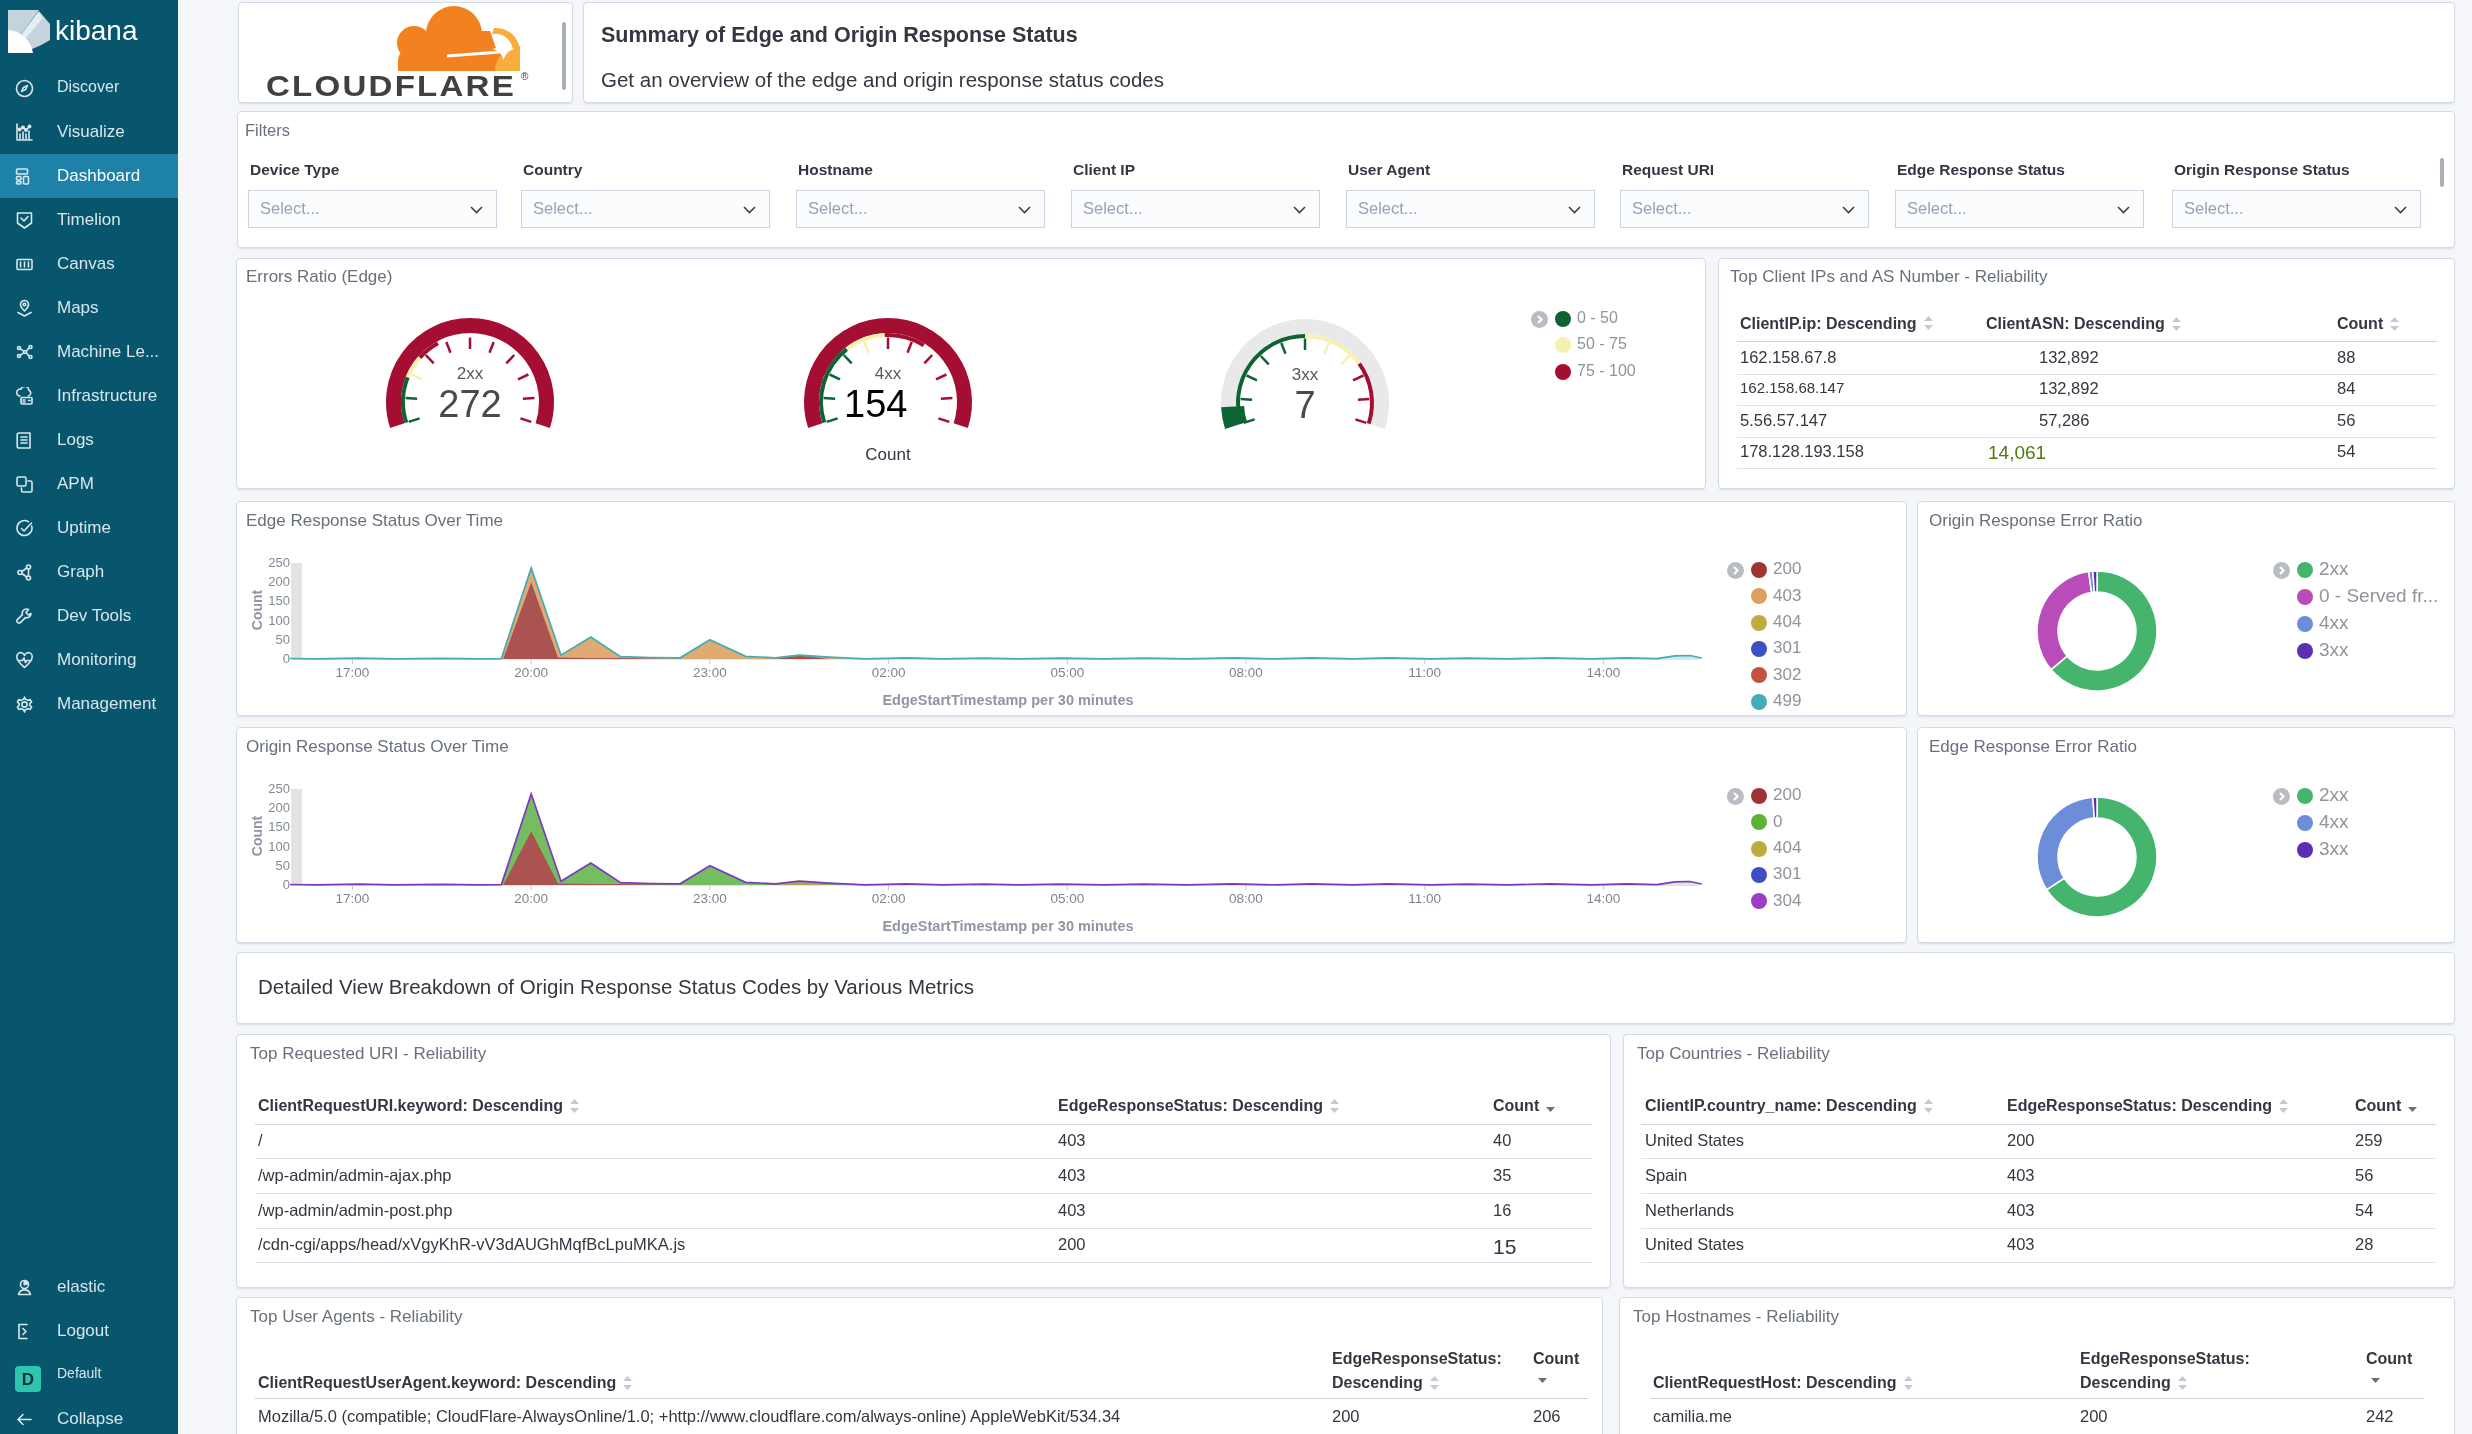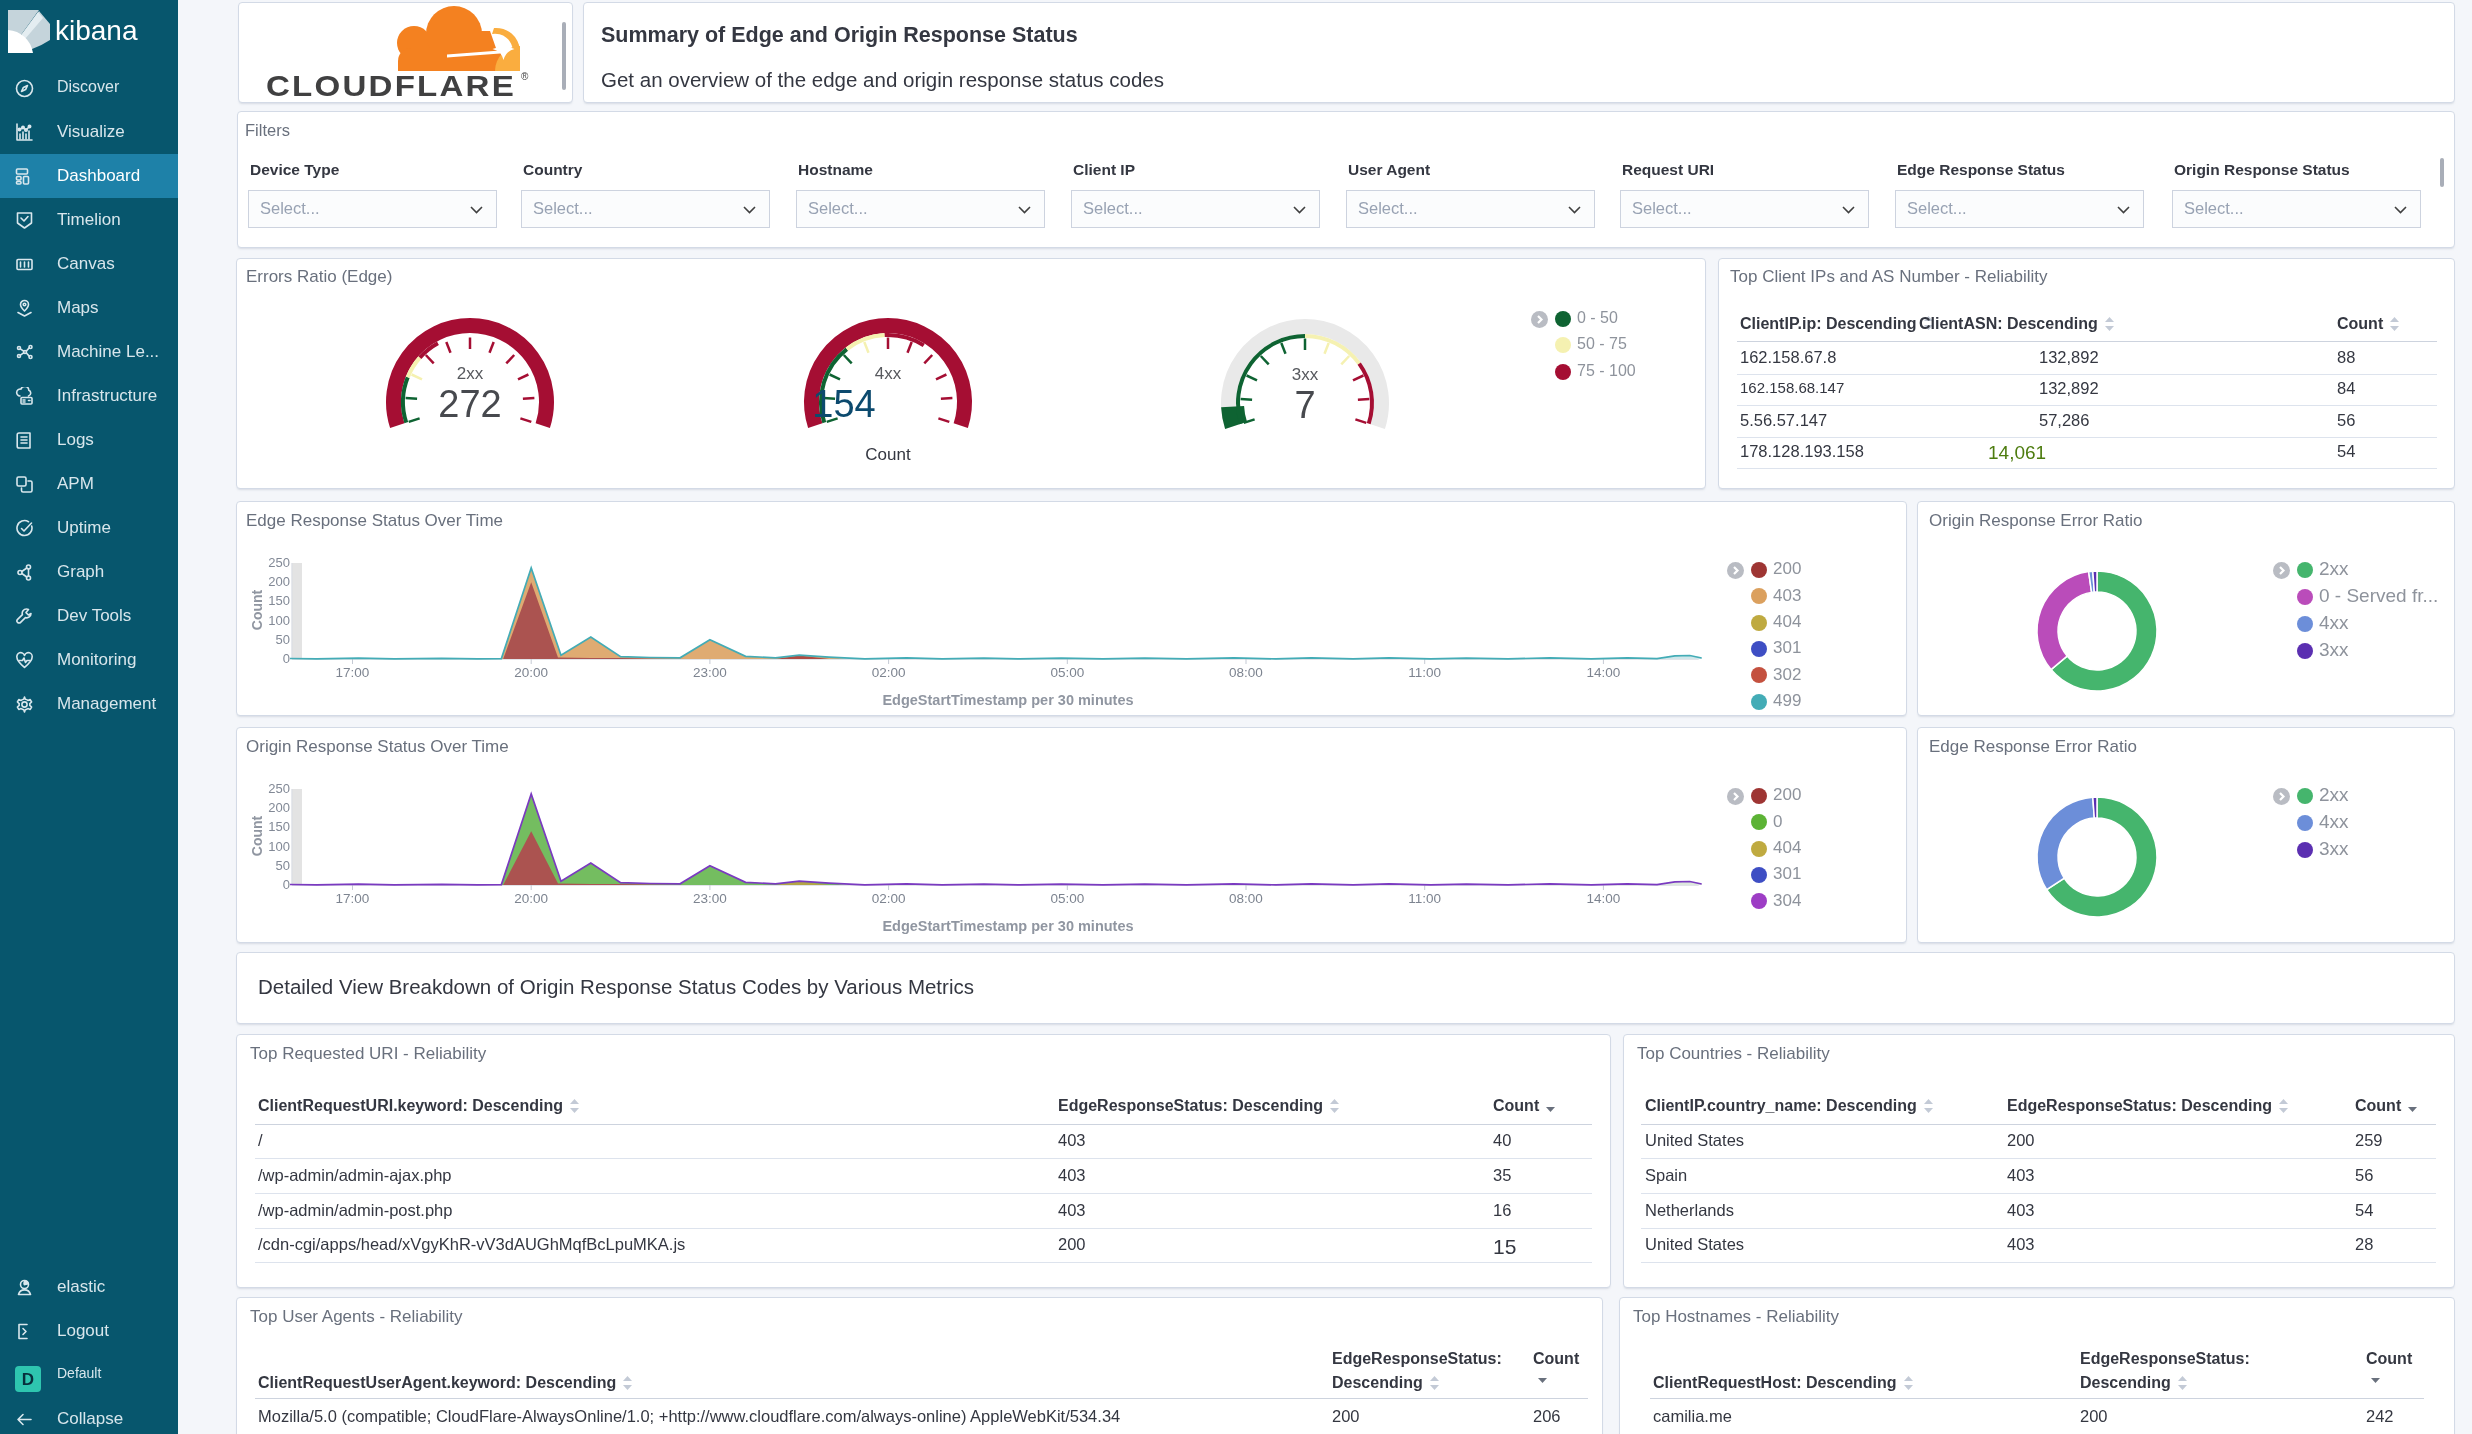--- a/index.html
+++ b/index.html
@@ -232,21 +232,21 @@
     <line x1="65.8" y1="63.0" x2="73.7" y2="71.4" stroke="#0e6332" stroke-width="2.5"></line>
     <line x1="86.3" y1="50.0" x2="90.5" y2="60.7" stroke="#f5f1b1" stroke-width="2.5"></line>
     <line x1="110.0" y1="45.5" x2="110.0" y2="57.0" stroke="#a50e33" stroke-width="2.5"></line>
     <line x1="133.7" y1="50.0" x2="129.5" y2="60.7" stroke="#a50e33" stroke-width="2.5"></line>
     <line x1="154.2" y1="63.0" x2="146.3" y2="71.4" stroke="#a50e33" stroke-width="2.5"></line>
     <line x1="168.4" y1="82.5" x2="158.0" y2="87.4" stroke="#a50e33" stroke-width="2.5"></line>
     <line x1="174.4" y1="106.0" x2="162.9" y2="106.7" stroke="#a50e33" stroke-width="2.5"></line>
     <line x1="171.3" y1="129.9" x2="160.4" y2="126.4" stroke="#a50e33" stroke-width="2.5"></line>
   </svg>
 <div class="abs" style="left:848px;top:364px;width:80px;text-align:center;font-size:17px;color:#57595e">4xx</div>
-<div class="abs" style="left:774px;top:383px;width:140px;text-align:center;font-size:38px;color:#0c4a6e">154</div>
+<div class="abs" style="left:844px;top:383px;width:140px;font-size:38px;color:#000000">154</div>
 <svg class="svgabs" style="left:1195px;top:293px" width="220" height="220" viewBox="0 0 220 220">
     <path d="M 37.24 133.64 A 76.5 76.5 0 1 1 182.76 133.64" stroke="#e9e9e9" stroke-width="15" fill="none"></path>
     <path d="M 41.05 132.40 A 72.5 72.5 0 0 1 37.59 113.64" stroke="#0e6332" stroke-width="23" fill="none"></path>
     <path d="M 46.28 130.70 A 67 67 0 0 1 110.00 43.00" stroke="#0e6332" stroke-width="4" fill="none"></path>
     <path d="M 110.00 43.00 A 67 67 0 0 1 164.20 70.62" stroke="#f5f1b1" stroke-width="4" fill="none"></path>
     <path d="M 164.20 70.62 A 67 67 0 0 1 173.72 130.70" stroke="#a50e33" stroke-width="4" fill="none"></path>
     <line x1="48.7" y1="129.9" x2="59.6" y2="126.4" stroke="#0e6332" stroke-width="2.5"></line>
     <line x1="45.6" y1="106.0" x2="57.1" y2="106.7" stroke="#0e6332" stroke-width="2.5"></line>
     <line x1="51.6" y1="82.5" x2="62.0" y2="87.4" stroke="#0e6332" stroke-width="2.5"></line>
     <line x1="65.8" y1="63.0" x2="73.7" y2="71.4" stroke="#0e6332" stroke-width="2.5"></line>
@@ -270,21 +270,21 @@
 <div class="abs" style="left:1555px;top:337.4px;width:16px;height:16px;border-radius:50%;background:#f5f1b1"></div>
 <div class="abs" style="left:1577px;top:335.47999999999996px;font-size:16px;color:#8e939c">50 - 75</div>
 <div class="abs" style="left:1555px;top:363.79999999999995px;width:16px;height:16px;border-radius:50%;background:#a50e33"></div>
 <div class="abs" style="left:1577px;top:361.87999999999994px;font-size:16px;color:#8e939c">75 - 100</div>
 <div class="panel" style="left:1718px;top:258px;width:737px;height:231px"></div>
 <div class="ptitle" style="left:1730px;top:267px">Top Client IPs and AS Number - Reliability</div>
 <div class="abs" style="left:1740px;top:315px;font-size:16px;font-weight:bold;color:#343741;display:flex;align-items:flex-start">ClientIP.ip: Descending<svg style="margin-left:6px" width="11" height="16" viewBox="0 0 11 16">
       <path d="M5.5 1 L10 6 L1 6 Z" fill="#c3cad6"></path>
       <path d="M5.5 15 L1 10 L10 10 Z" fill="#c3cad6"></path>
     </svg></div>
-<div class="abs" style="left:1919px;top:315px;font-size:16px;font-weight:bold;color:#343741;display:flex;align-items:center">ClientASN: Descending<svg style="margin-left:6px" width="11" height="16" viewBox="0 0 11 16">
+<div class="abs" style="left:1986px;top:315px;font-size:16px;font-weight:bold;color:#343741;display:flex;align-items:center">ClientASN: Descending<svg style="margin-left:6px" width="11" height="16" viewBox="0 0 11 16">
       <path d="M5.5 1 L10 6 L1 6 Z" fill="#c3cad6"></path>
       <path d="M5.5 15 L1 10 L10 10 Z" fill="#c3cad6"></path>
     </svg></div>
 <div class="abs" style="left:2337px;top:315px;font-size:16px;font-weight:bold;color:#343741;display:flex;align-items:center">Count<svg style="margin-left:6px" width="11" height="16" viewBox="0 0 11 16">
       <path d="M5.5 1 L10 6 L1 6 Z" fill="#c3cad6"></path>
       <path d="M5.5 15 L1 10 L10 10 Z" fill="#c3cad6"></path>
     </svg></div>
 <div class="abs" style="left:1737px;top:341px;width:700px;height:1px;background:#cdd3de"></div>
 <div class="abs" style="left:1740px;top:347.5px;font-size:16.5px;color:#343741">162.158.67.8</div>
 <div class="abs" style="left:2039px;top:347.5px;font-size:16.5px;color:#343741">132,892</div>

